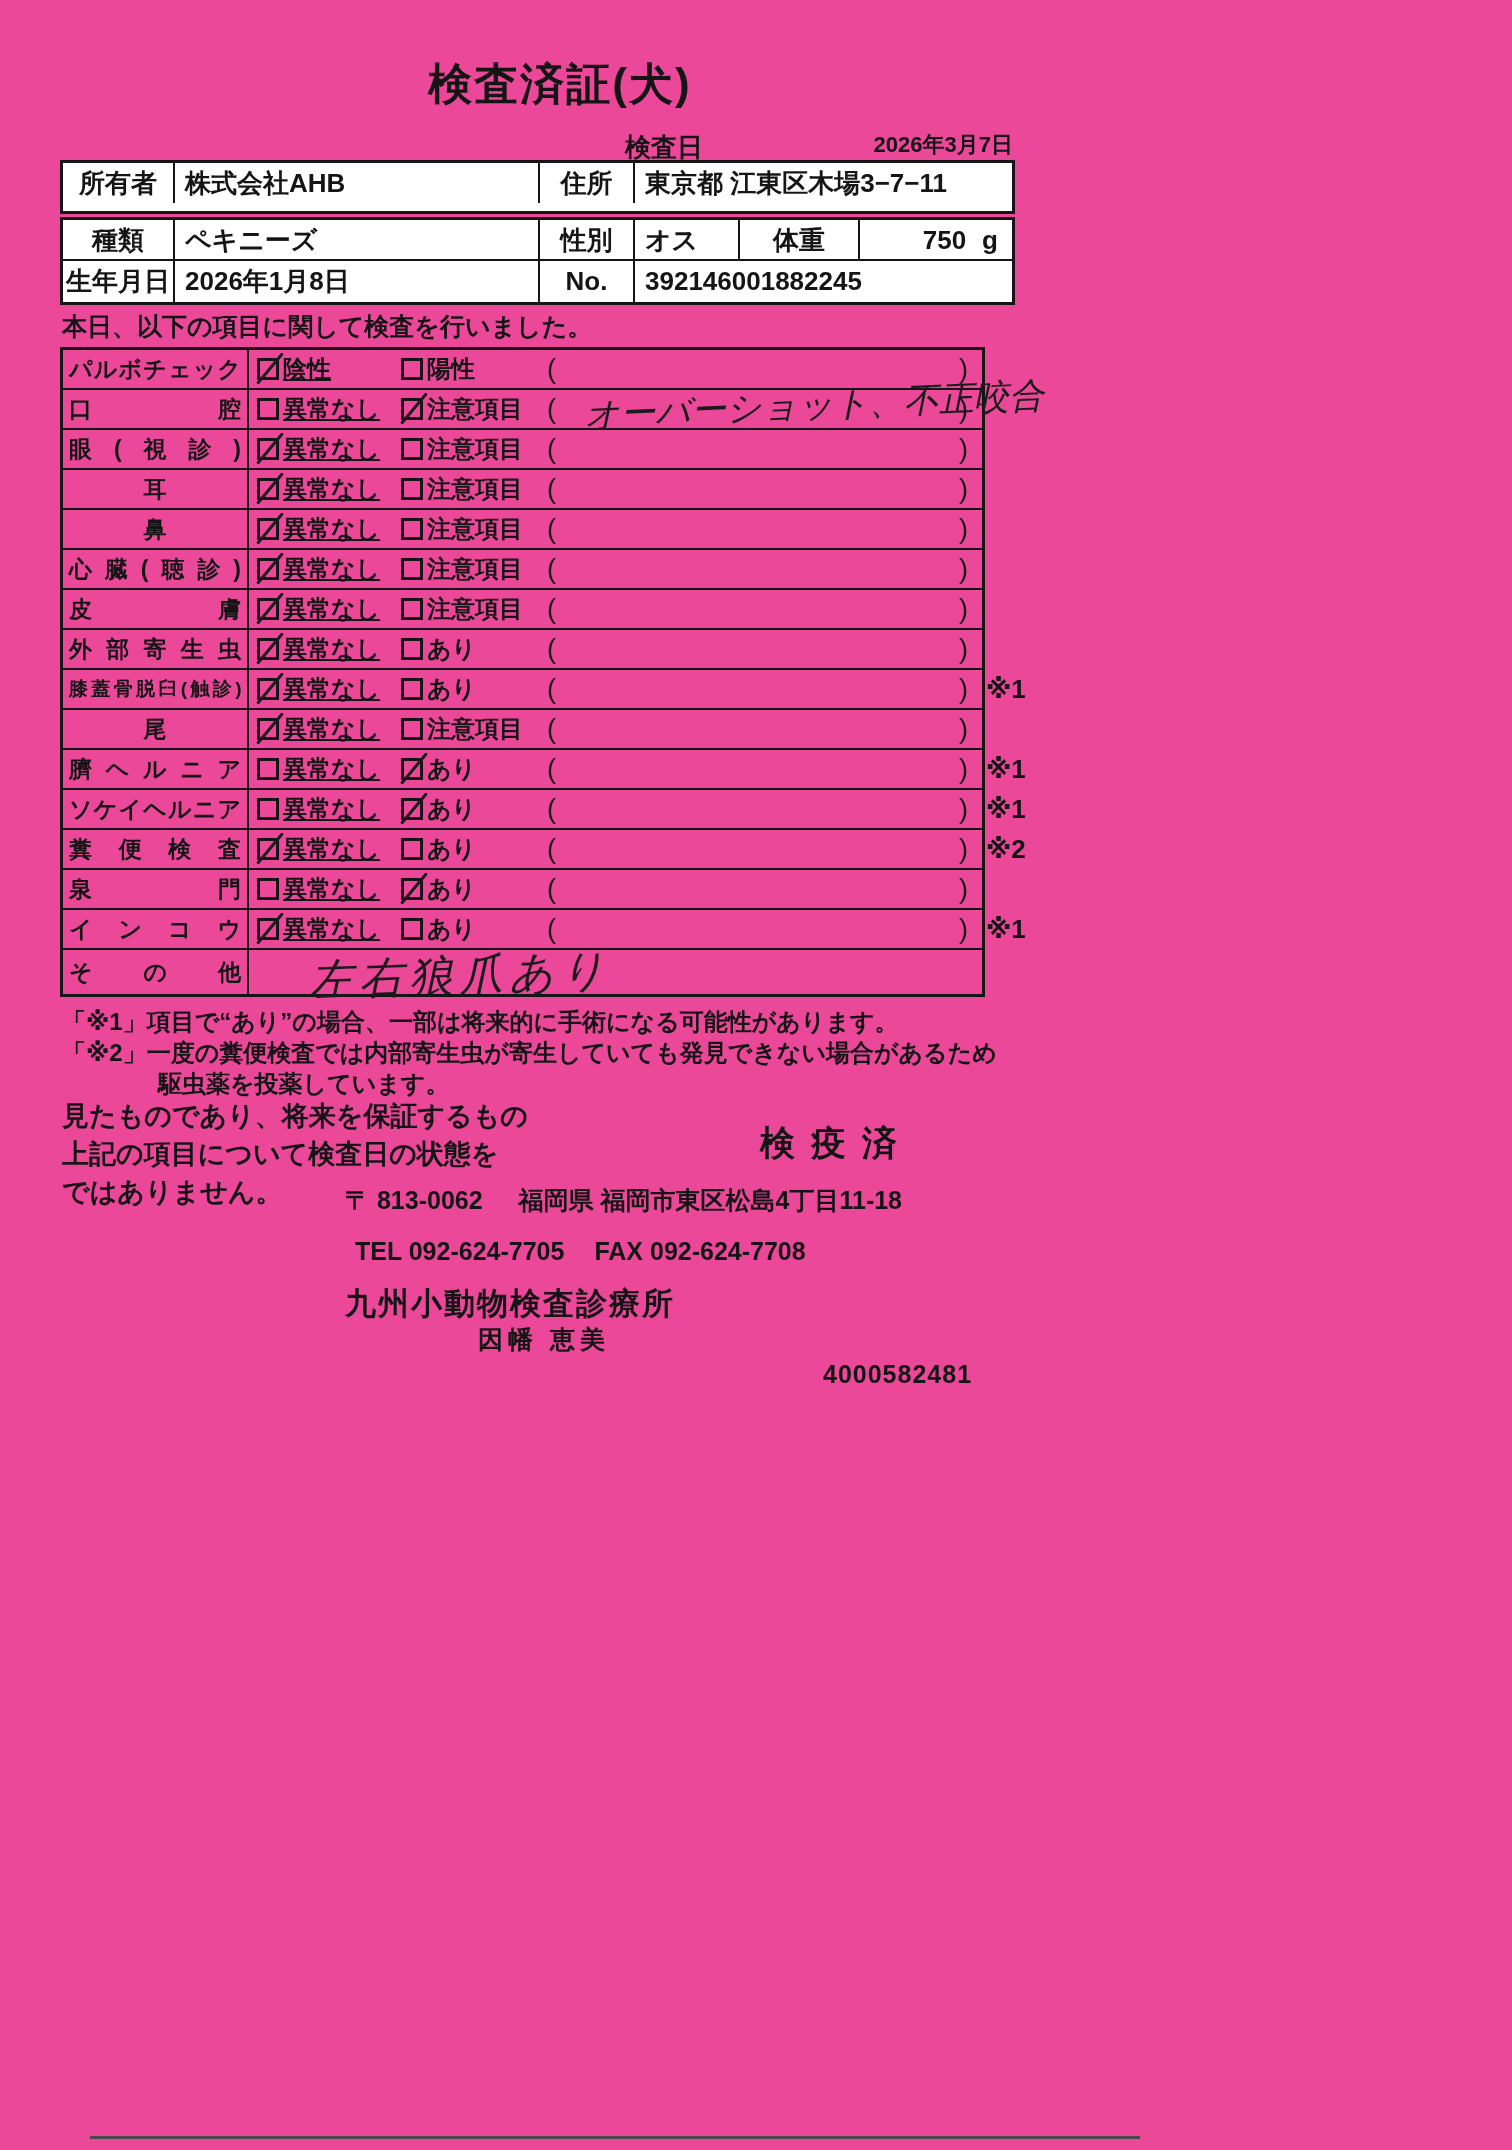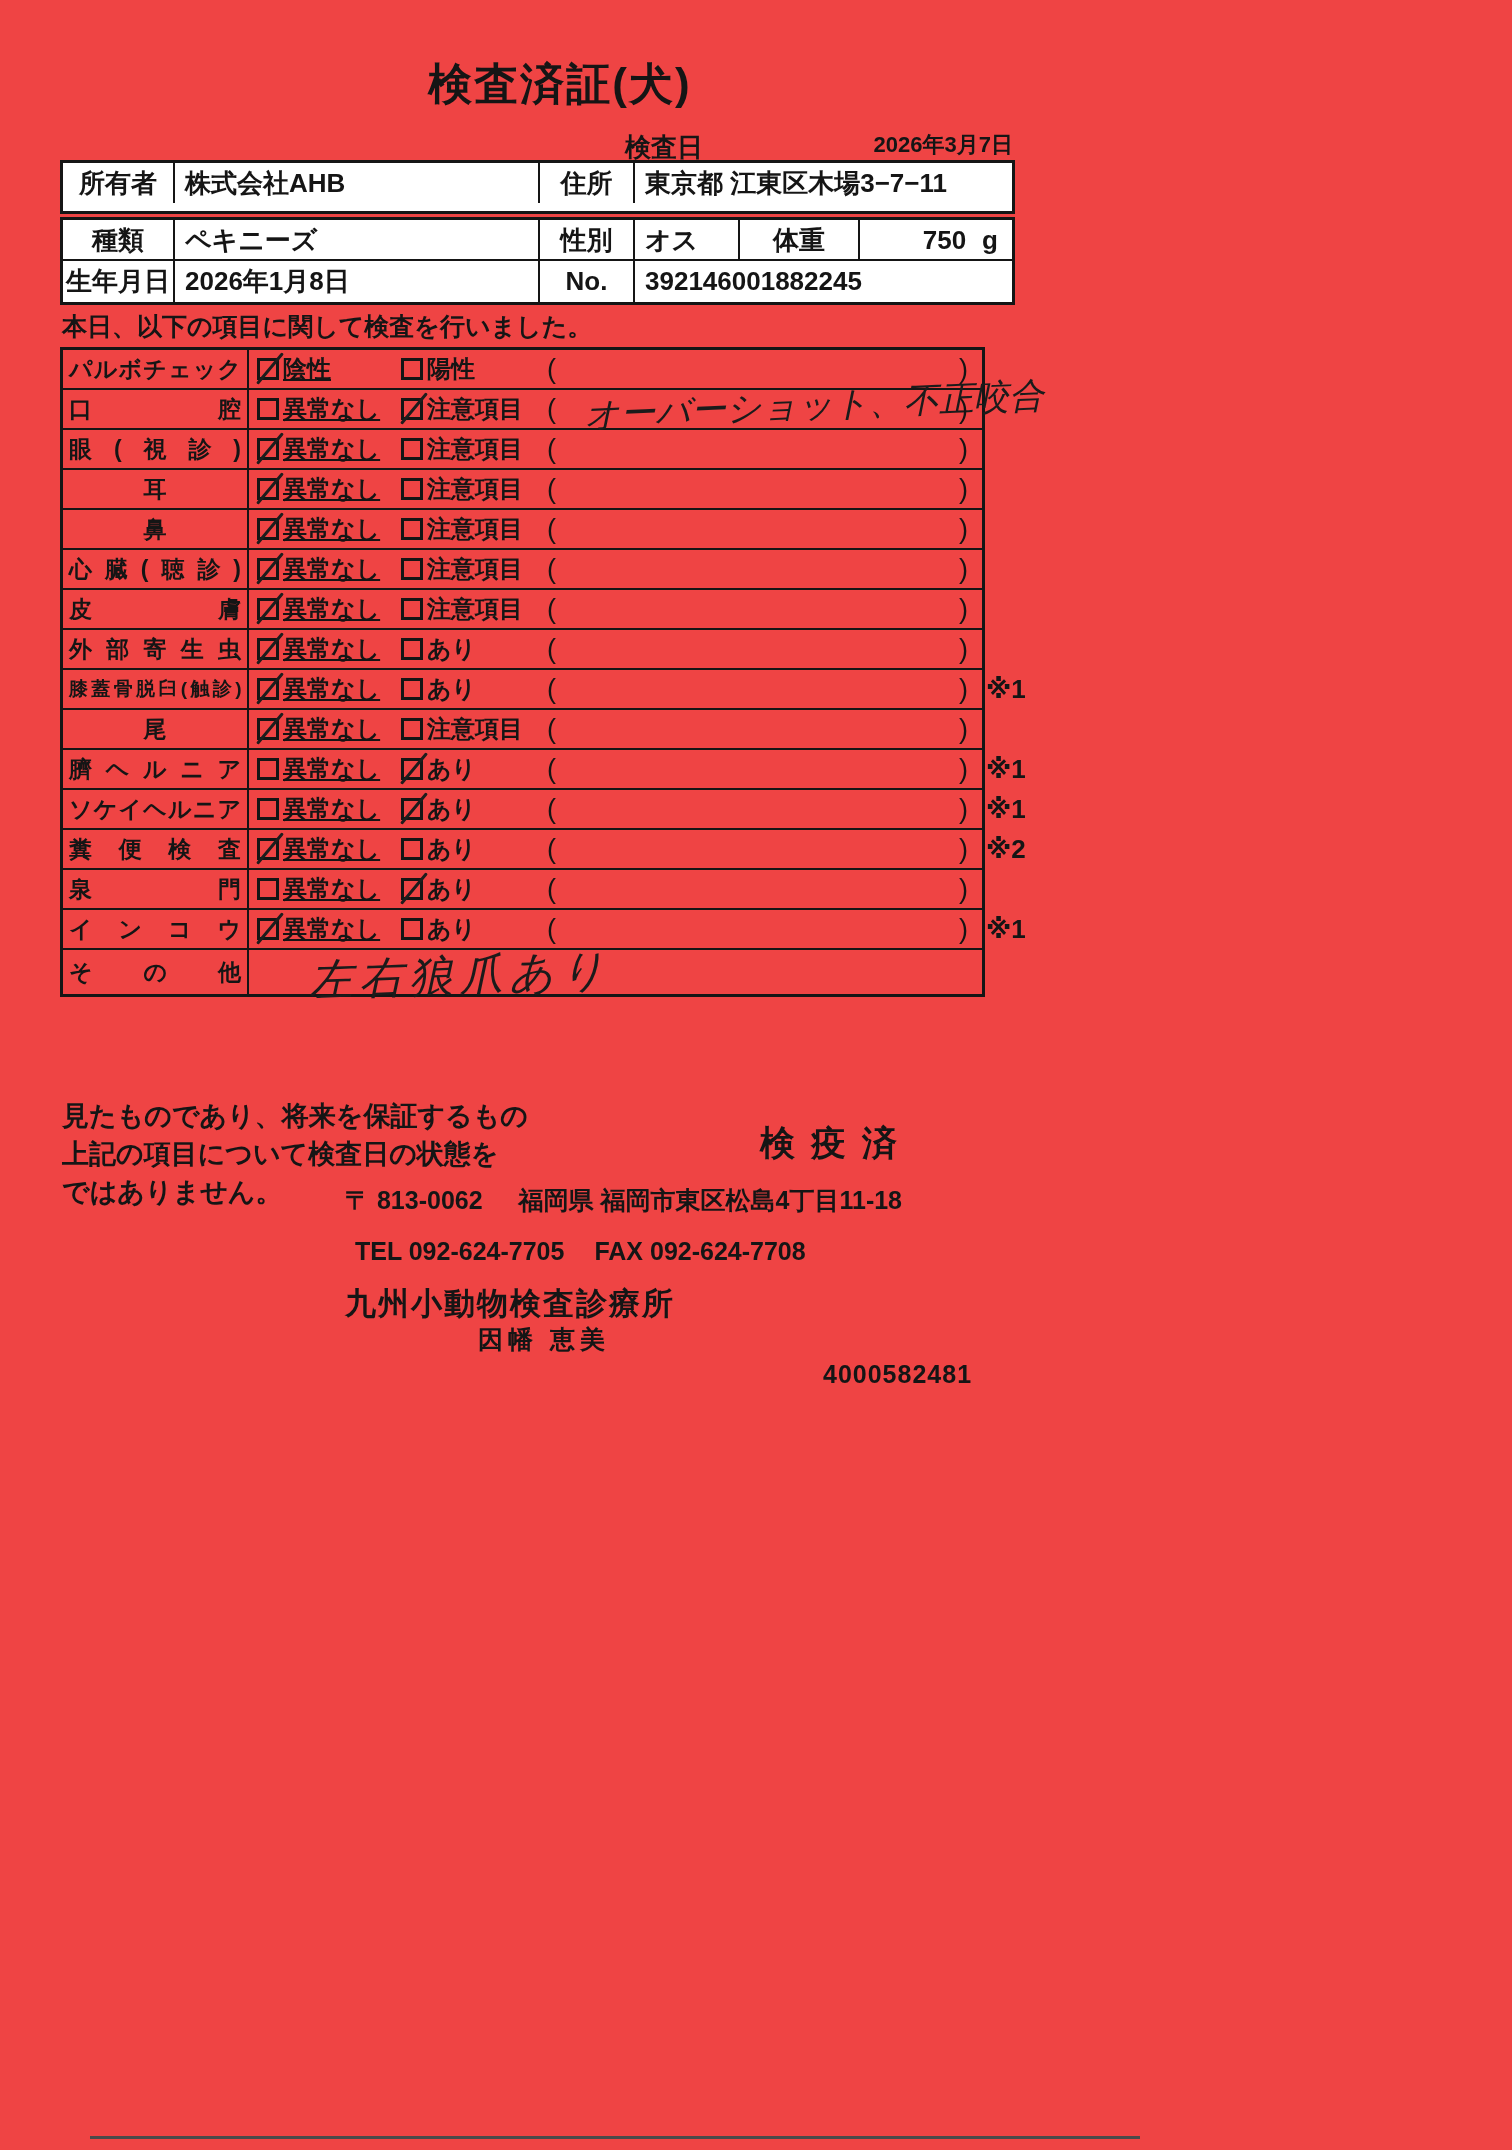--- a/index.html
+++ b/index.html
@@ -1,17 +1,17 @@
 <!DOCTYPE html>
 <html><head>
 <meta charset="utf-8">
 <style>
   html,body{margin:0;padding:0;background:#e8e8e8;}
   .page{
-    position:relative;width:1512px;height:2150px;background:#ef4444;
+    position:relative;width:1512px;height:2150px;background:#ec4899;
     color:#151515;font-family:"Liberation Sans","DejaVu Sans",sans-serif;
     font-weight:700;overflow:hidden;
   }
   
   .title{position:absolute;top:55px;left:60px;width:1000px;margin:0;
     text-align:center;font-size:44px;letter-spacing:2px;}
   .date-row{position:absolute;top:130px;left:60px;width:955px;height:30px;}
   .date-label{position:absolute;left:565px;font-size:26px;}
   .date-value{position:absolute;right:2px;font-size:22px;}
   
@@ -386,20 +386,25 @@
       <div class="irow free">
       <div class="c-label">その他</div>
       <div class="c-val">
 
         <span class="hand free-note">左右狼爪あり</span>
       </div>
       <span class="mark"></span>
     </div>
     </div>
 
+  <div class="notes">
+    <div>「※1」項目で“あり”の場合、一部は将来的に手術になる可能性があります。</div>
+    <div>「※2」一度の糞便検査では内部寄生虫が寄生していても発見できない場合があるため</div>
+    <div class="indent">駆虫薬を投薬しています。</div>
+  </div>
 
   <div class="disclaimer">
     <div>見たものであり、将来を保証するもの</div>
     <div>上記の項目について検査日の状態を</div>
     <div>ではありません。</div>
   </div>
 
   <div class="stamp">検疫済</div>
 
   <div class="postal-row">

